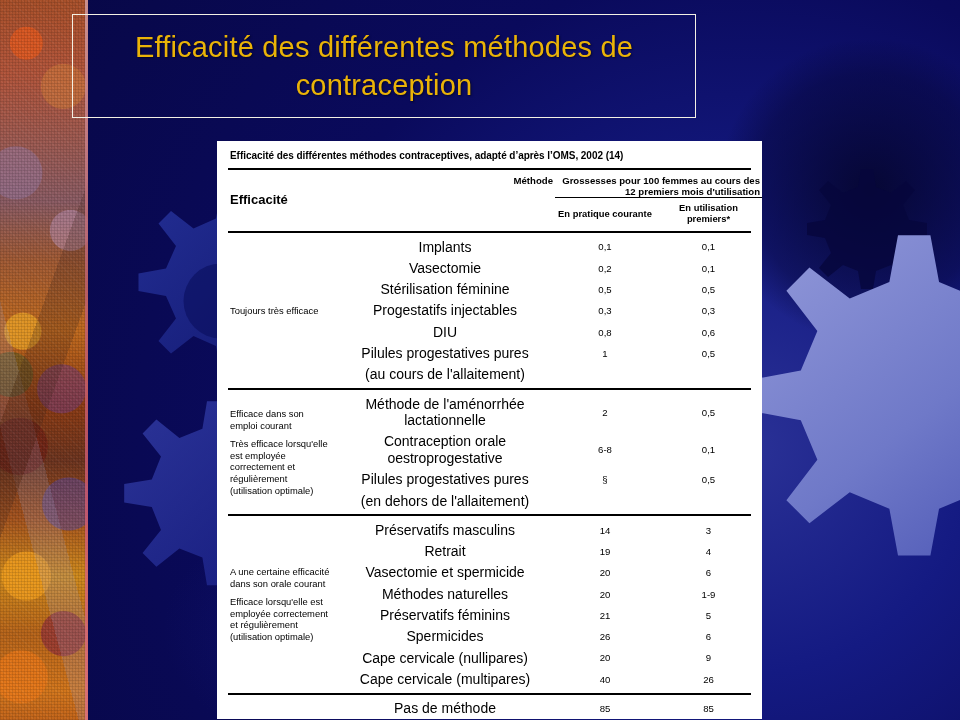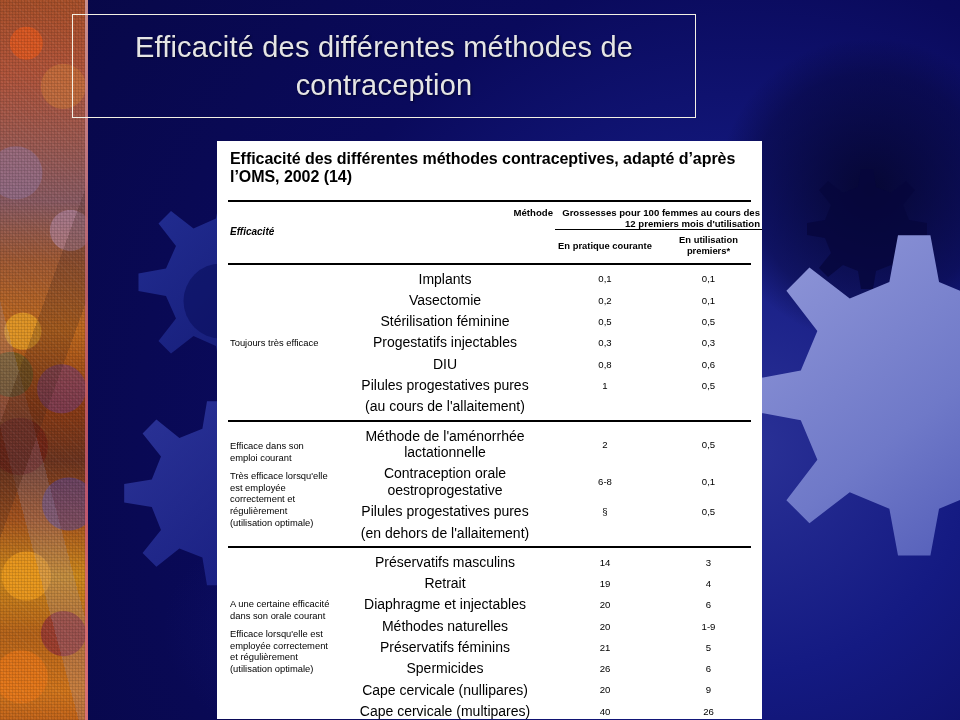--- a/index.html
+++ b/index.html
@@ -78,45 +78,45 @@
   }
   .strip-edge{position:absolute;right:0;top:0;width:3px;height:720px;background:linear-gradient(180deg,#d39fa6,#c06070 40%,#d05a72 70%,#e07080);opacity:.8;}
 
   
   .title-box{
     position:absolute;left:72px;top:14px;width:624px;height:104px;
     border:1px solid #f3f0e4;box-sizing:border-box;
     display:flex;align-items:center;justify-content:center;
   }
   .title-text{
-    color:#e5e5e5;font-size:29px;line-height:1.32;text-align:center;
+    color:#eab308;font-size:29px;line-height:1.32;text-align:center;
     letter-spacing:.2px;padding:0 12px;
     text-shadow:1px 1px 2px rgba(0,0,0,.55);
   }
 
   
   .panel{
     position:absolute;left:217px;top:141px;width:545px;height:578px;
     background:#ffffff;box-sizing:border-box;
     padding:0;
   }
   .tbl-caption{
-    font-size:16px;font-weight:bold;color:#000;
-    padding:9px 0 14px 13px;letter-spacing:-.05px;
+    font-size:10px;font-weight:bold;color:#000;
+    padding:9px 0 7px 13px;letter-spacing:-.05px;
   }
   .rule{height:0;border-top:2px solid #000;margin:0 11px;}
 
   table.t{width:100%;border-collapse:collapse;table-layout:fixed;}
   .c-eff{width:118px;}
   .c-meth{width:220px;}
   .c-a{width:100px;}
   .c-b{width:107px;}
 
   .hd{font-size:9.6px;font-weight:bold;color:#000;text-align:right;vertical-align:top;padding:5px 2px 0;}
-  .hd-eff{font-size:10px;font-weight:bold;text-align:left;padding-left:13px;vertical-align:middle;font-style:italic;}
+  .hd-eff{font-size:13px;font-weight:bold;text-align:left;padding-left:13px;vertical-align:middle;}
   .hd-sub{font-size:9.4px;font-weight:bold;text-align:center;padding:4px 2px 4px;line-height:1.18;}
 
   td.meth{font-size:14px;text-align:center;padding:2.4px 4px;color:#000;line-height:1.18;}
   td.num{font-size:9.6px;text-align:center;padding:2.4px 2px;color:#000;}
   td.eff{font-size:9.4px;text-align:left;padding:0 4px 0 13px;color:#000;line-height:1.25;vertical-align:middle;}
   .eff p{margin:0 0 6px 0;}
   .eff p:last-child{margin-bottom:0;}
 
   .hrule-cell{padding:0;}
   .hrule-cell .bar{border-top:2px solid #000;margin:3px 11px;}
@@ -295,21 +295,21 @@
           <td class="meth">Préservatifs masculins</td>
           <td class="num">14</td>
           <td class="num">3</td>
         </tr>
         <tr>
           <td class="meth">Retrait</td>
           <td class="num">19</td>
           <td class="num">4</td>
         </tr>
         <tr>
-          <td class="meth">Diaphragme et injectables</td>
+          <td class="meth">Vasectomie et spermicide</td>
           <td class="num">20</td>
           <td class="num">6</td>
         </tr>
         <tr>
           <td class="meth">Méthodes naturelles</td>
           <td class="num">20</td>
           <td class="num">1-9</td>
         </tr>
         <tr>
           <td class="meth">Préservatifs féminins</td>

